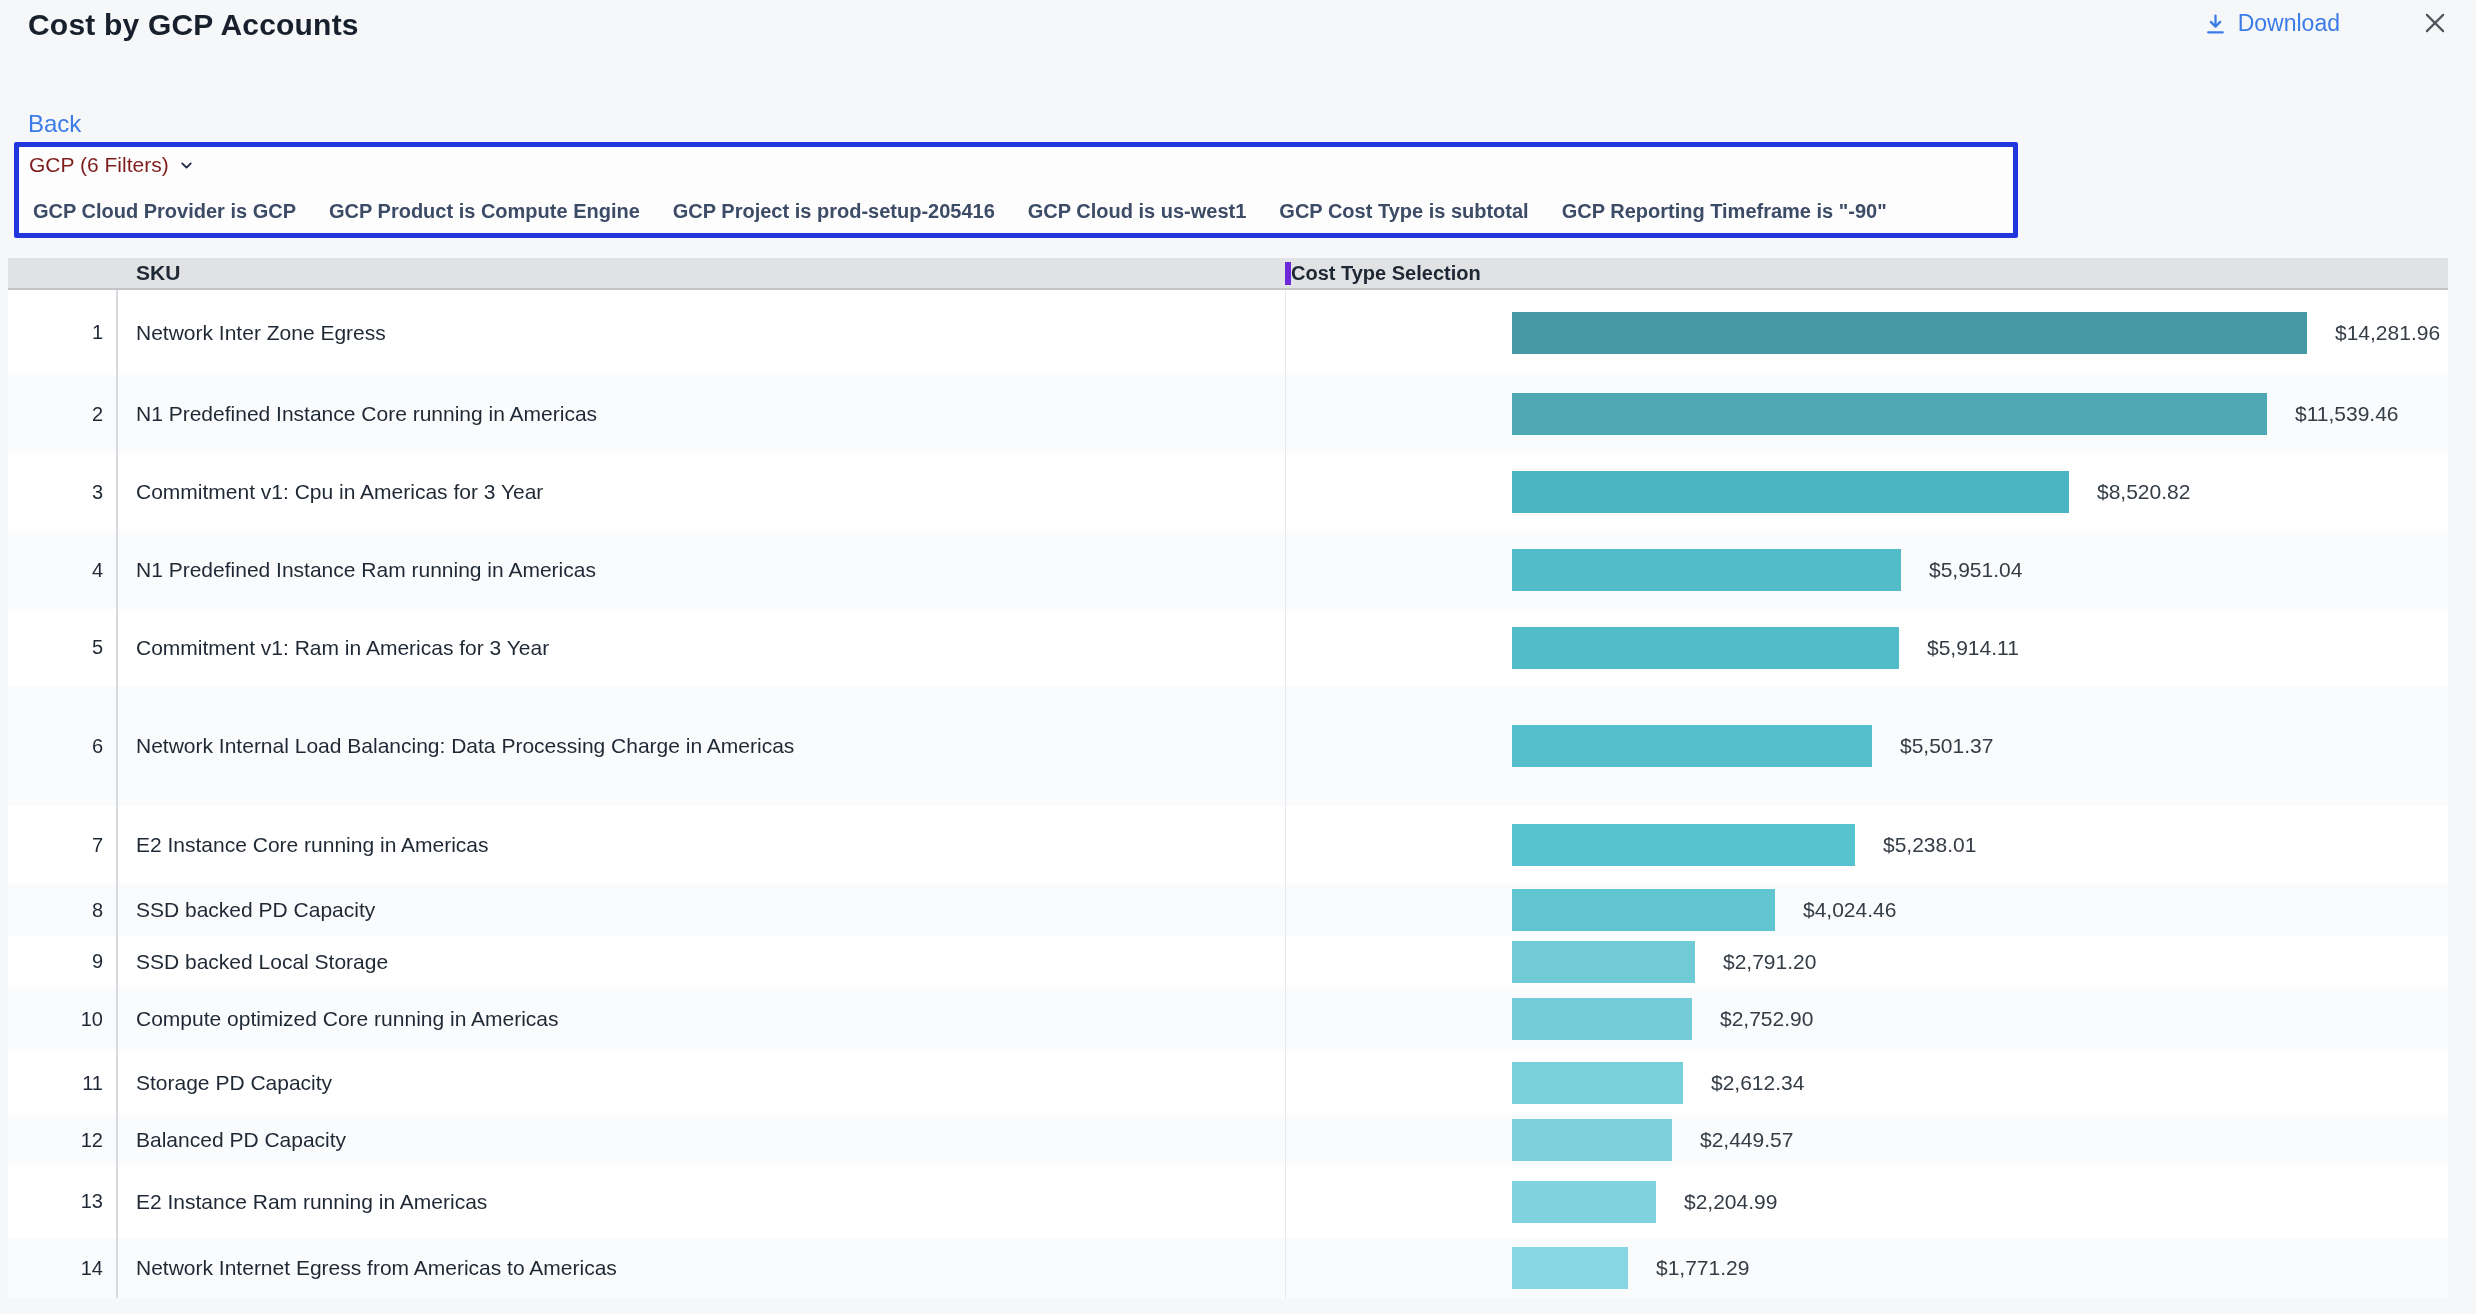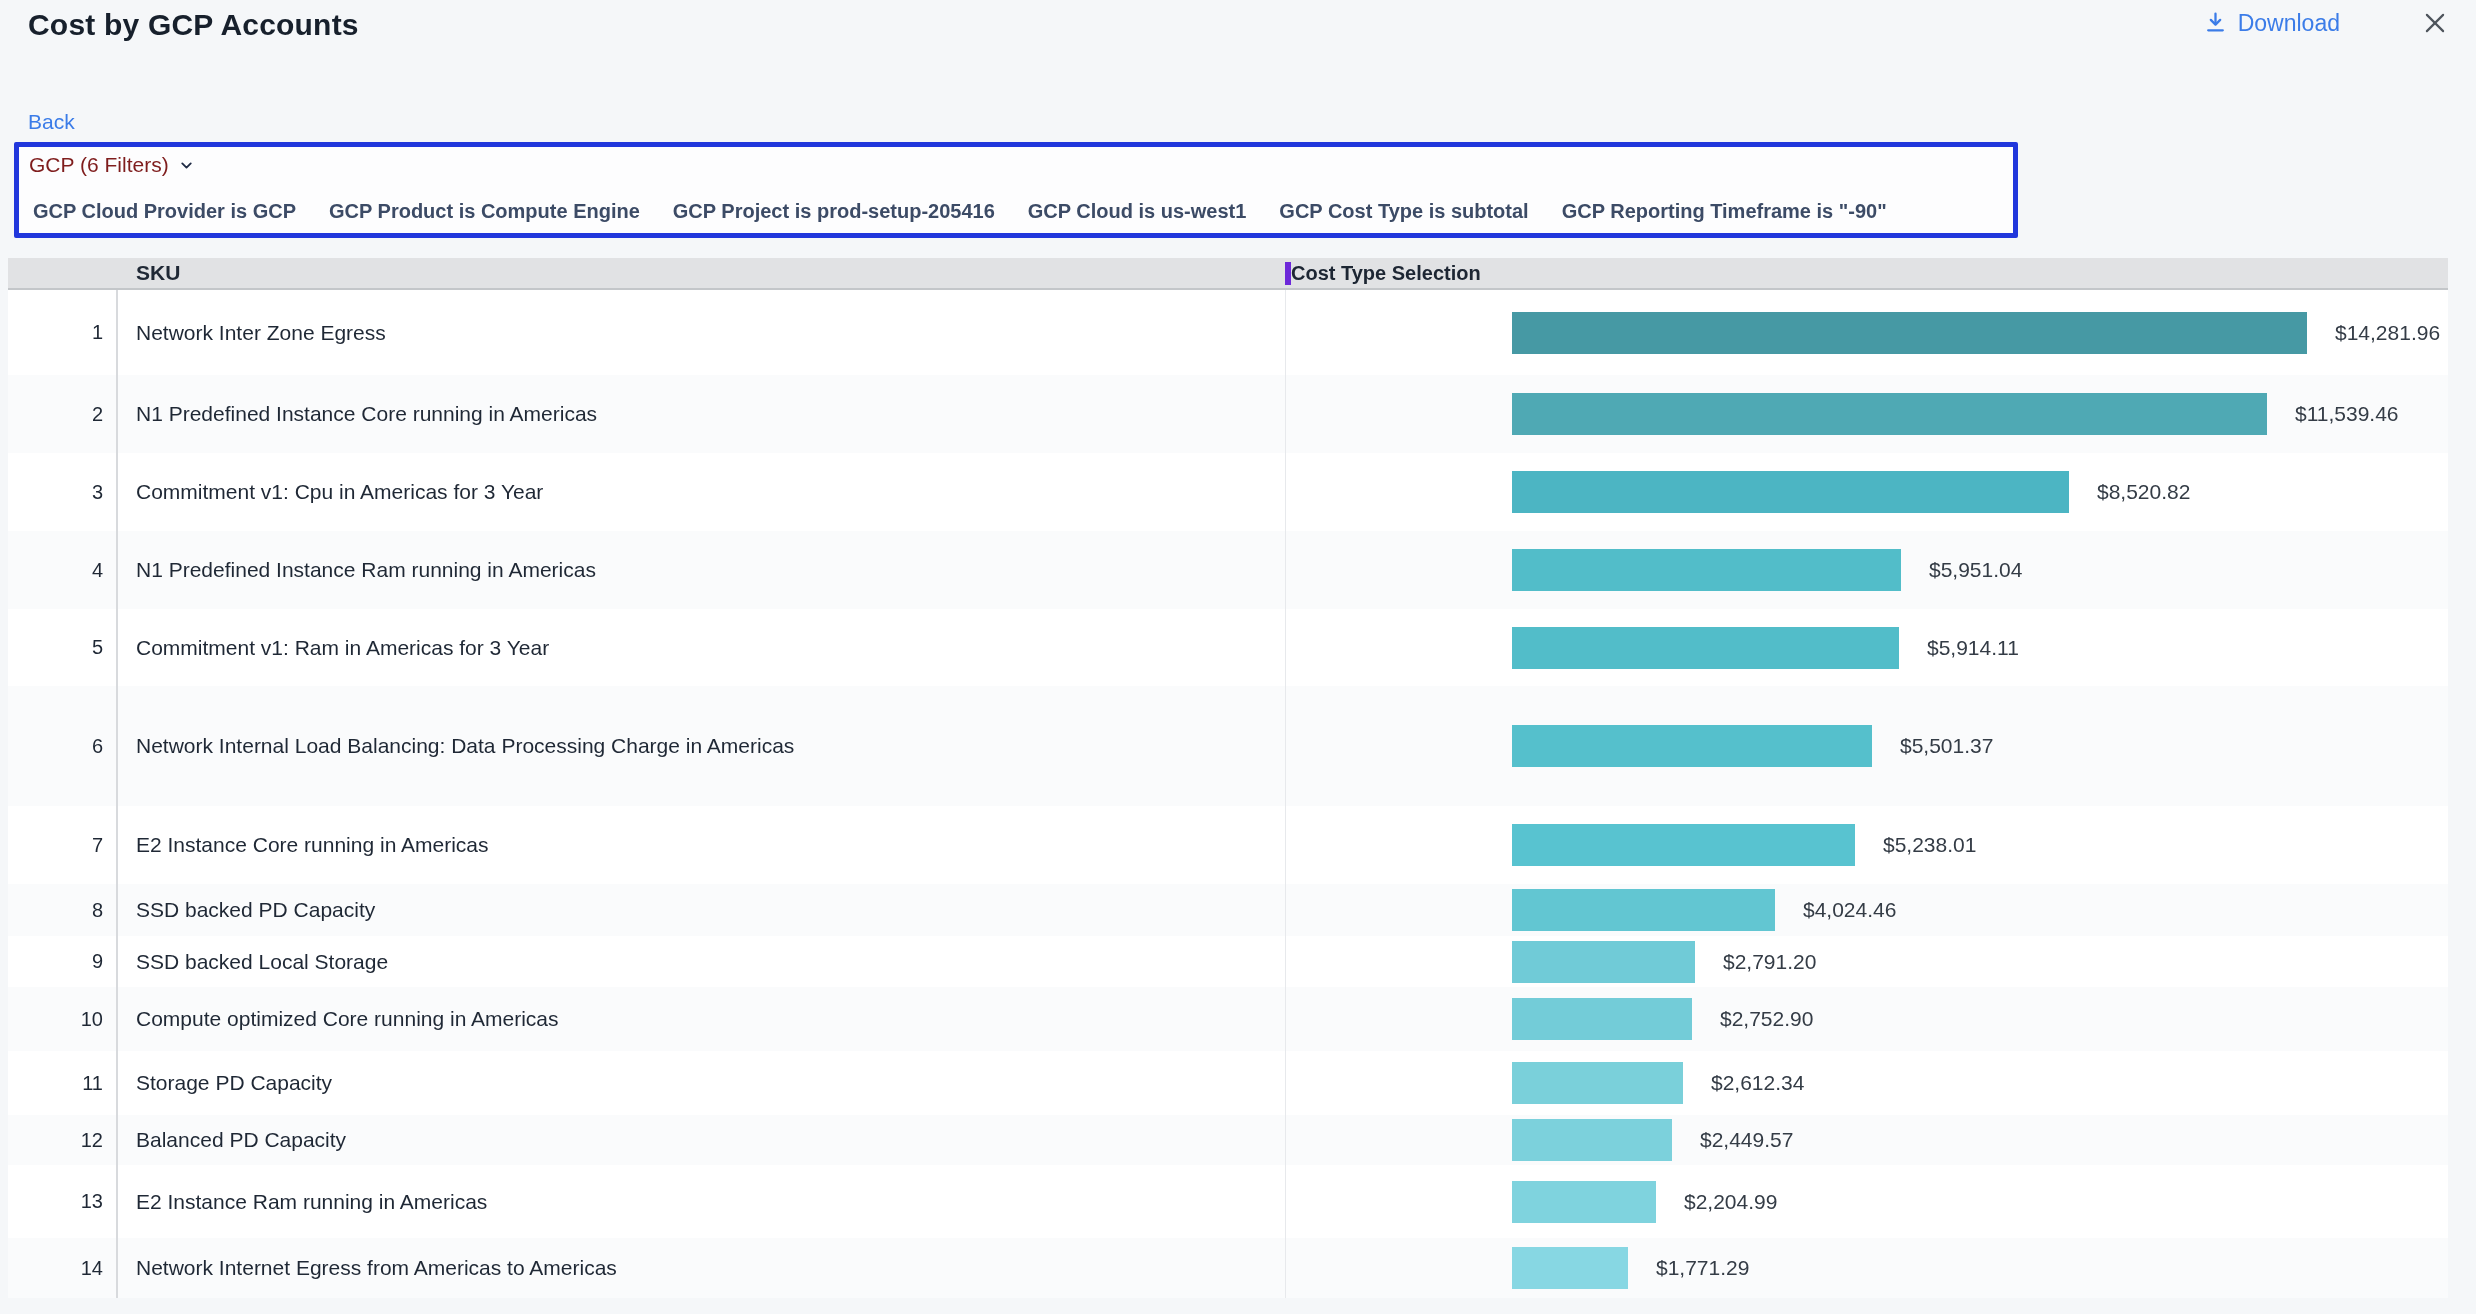--- a/index.html
+++ b/index.html
@@ -10,32 +10,32 @@
     font-family: "Liberation Sans", sans-serif;
     color: #1f2835;
   }
   
   .page-title {
     position: absolute; left: 28px; top: 8px;
     font-size: 30px; font-weight: 700; color: #17202c; letter-spacing: .2px;
   }
   .download-btn {
     position: absolute; top: 10px; right: 136px;
-    display: flex; align-items: flex-start; gap: 10px;
+    display: flex; align-items: flex-end; gap: 10px;
     color: #3b7ce8; font-size: 23px; font-weight: 500;
     background: none; border: none; cursor: pointer;
     font-family: "Liberation Sans", sans-serif;
   }
   .close-btn {
     position: absolute; top: 8px; right: 26px;
     background: none; border: none; cursor: pointer; line-height: 0;
   }
   .back-link {
     position: absolute; left: 28px; top: 110px;
-    font-size: 21px; color: #3b7ce8; text-decoration: none; cursor: pointer;
+    font-size: 24px; color: #3b7ce8; text-decoration: none; cursor: pointer;
   }
   
   .filter-panel {
     position: absolute; left: 14px; top: 142px;
     width: 2004px; height: 96px;
     background: #fdfdfe;
     border: 5px solid #2137DC; border-radius: 2px;
     padding: 6px 0 0 10px;
   }
   .filter-summary {

